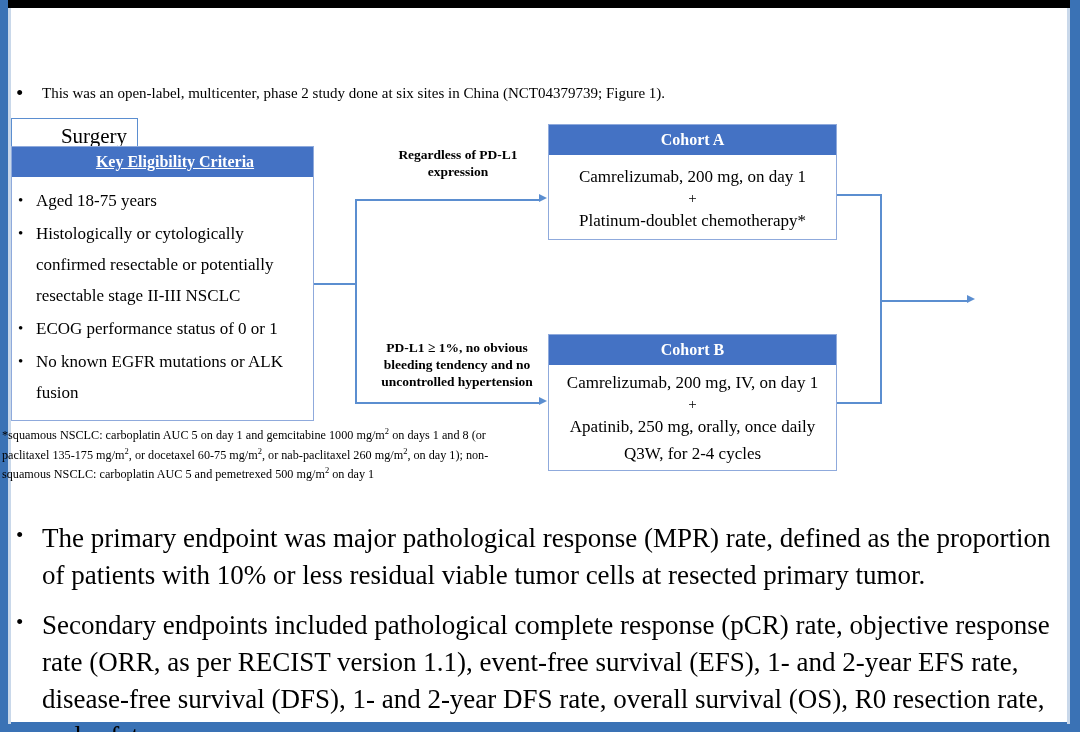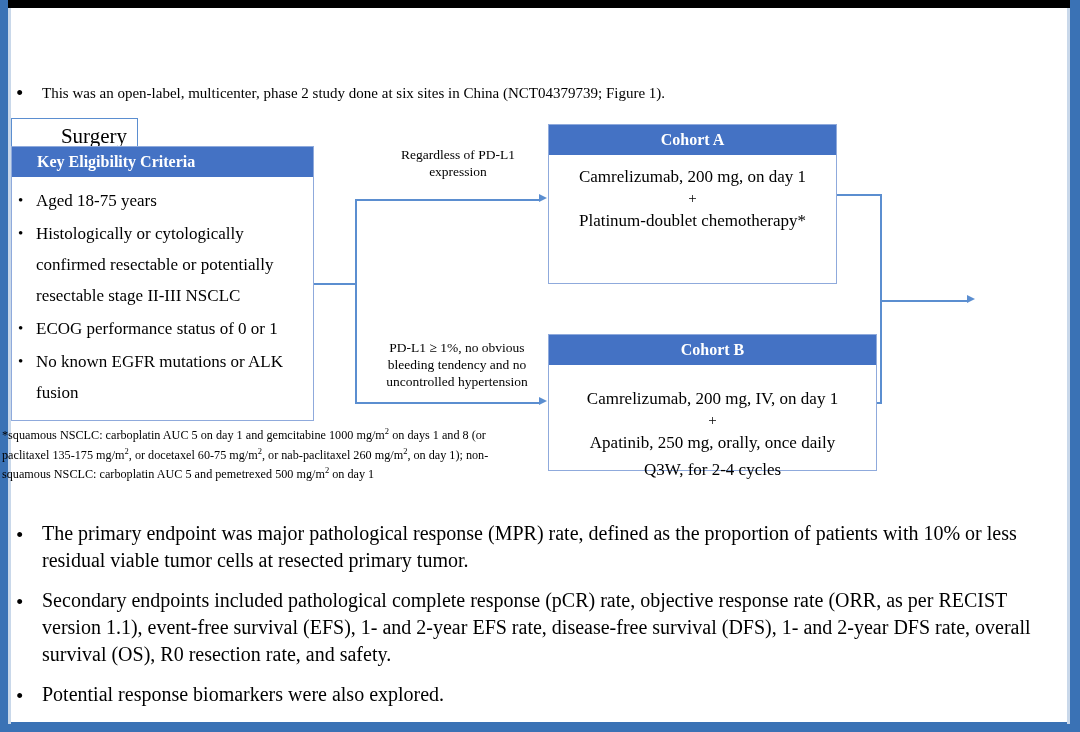--- a/index.html
+++ b/index.html
@@ -39,74 +39,74 @@
   #top-bullet{position:absolute;left:16px;top:78px;width:1046px;}
 
   
   #diagram{position:absolute;left:11px;top:118px;width:1059px;height:370px;}
 
   .box{position:absolute;box-sizing:border-box;background:#fff;border:1px solid #8faadc;}
   .box-head{
     background:#4472c4;color:#fff;font-weight:bold;text-align:center;
     font-size:16px;line-height:30px;height:30px;
   }
-  .box-head.left-align{text-align:left;padding-left:25px;}
+  .box-head.left-align{text-align:center;padding-left:25px;text-decoration:underline;}
   .box-body{padding:6px 8px 8px 8px;}
 
   
   #elig{left:0px;top:28px;width:303px;height:275px;}
   #elig .box-body{padding:8px 6px 4px 6px;}
   .elig-item{display:flex;align-items:flex-start;margin-bottom:2px;}
   .elig-dot{flex:0 0 18px;font-size:15px;line-height:31px;}
   .elig-txt{flex:1;font-size:17px;line-height:31px;}
 
   
-  #cohortA{left:537px;top:6px;width:289px;height:160px;}
-  #cohortB{left:537px;top:216px;width:329px;height:137px;}
+  #cohortA{left:537px;top:6px;width:289px;height:116px;}
+  #cohortB{left:537px;top:216px;width:289px;height:137px;}
   .cohort-line{text-align:center;font-size:17px;line-height:27px;color:#000;}
   .cohort-plus{text-align:center;font-size:15px;line-height:17px;color:#000;}
   #cohortA .box-body{padding:8px 4px;}
-  #cohortB .box-body{padding:20px 4px;}
+  #cohortB .box-body{padding:4px 4px;}
 
   
   #surgery{
     left:966px;top:165px;width:86px;height:34px;border:1px solid #5b8ed0;
     display:flex;align-items:center;justify-content:center;
     font-size:21px;color:#000;background:#fff;padding-left:39px;
   }
 
   
   .ln{position:absolute;background:#5b8ed0;}
   .ln.h{height:1.6px;}
   .ln.v{width:1.6px;}
   .arrow-r{
     position:absolute;width:0;height:0;
     border-top:4.5px solid transparent;border-bottom:4.5px solid transparent;
     border-left:8px solid #5b8ed0;
   }
 
-  .edge-label{position:absolute;text-align:center;font-size:13.5px;line-height:17px;color:#000;}
+  .edge-label{position:absolute;text-align:center;font-size:13.5px;line-height:17px;color:#000;font-weight:bold;}
 
   
   #footnote{
     position:absolute;left:2px;top:424px;width:520px;
     font-size:12.2px;line-height:15.5px;color:#000;text-align:left;
   }
   #footnote sup{font-size:8.5px;vertical-align:super;}
 
   
   #caption{
     position:absolute;left:0;top:485px;width:1080px;text-align:center;
     font-size:19px;font-weight:bold;color:#000;
   }
 
   
   #bottom-bullets{position:absolute;left:16px;top:520px;width:1046px;}
   #bottom-bullets .bullet-row{margin-bottom:13px;}
-  #bottom-bullets .bullet-text{font-size:20px;line-height:27px;}
+  #bottom-bullets .bullet-text{font-size:27px;line-height:37px;}
 </style>
 </head>
 <body>
 
 <div id="slide">
 
   <div class="frame-top"></div>
   <div class="frame-left"></div>
   <div class="frame-right"></div>
   <div class="frame-bottom"></div>

